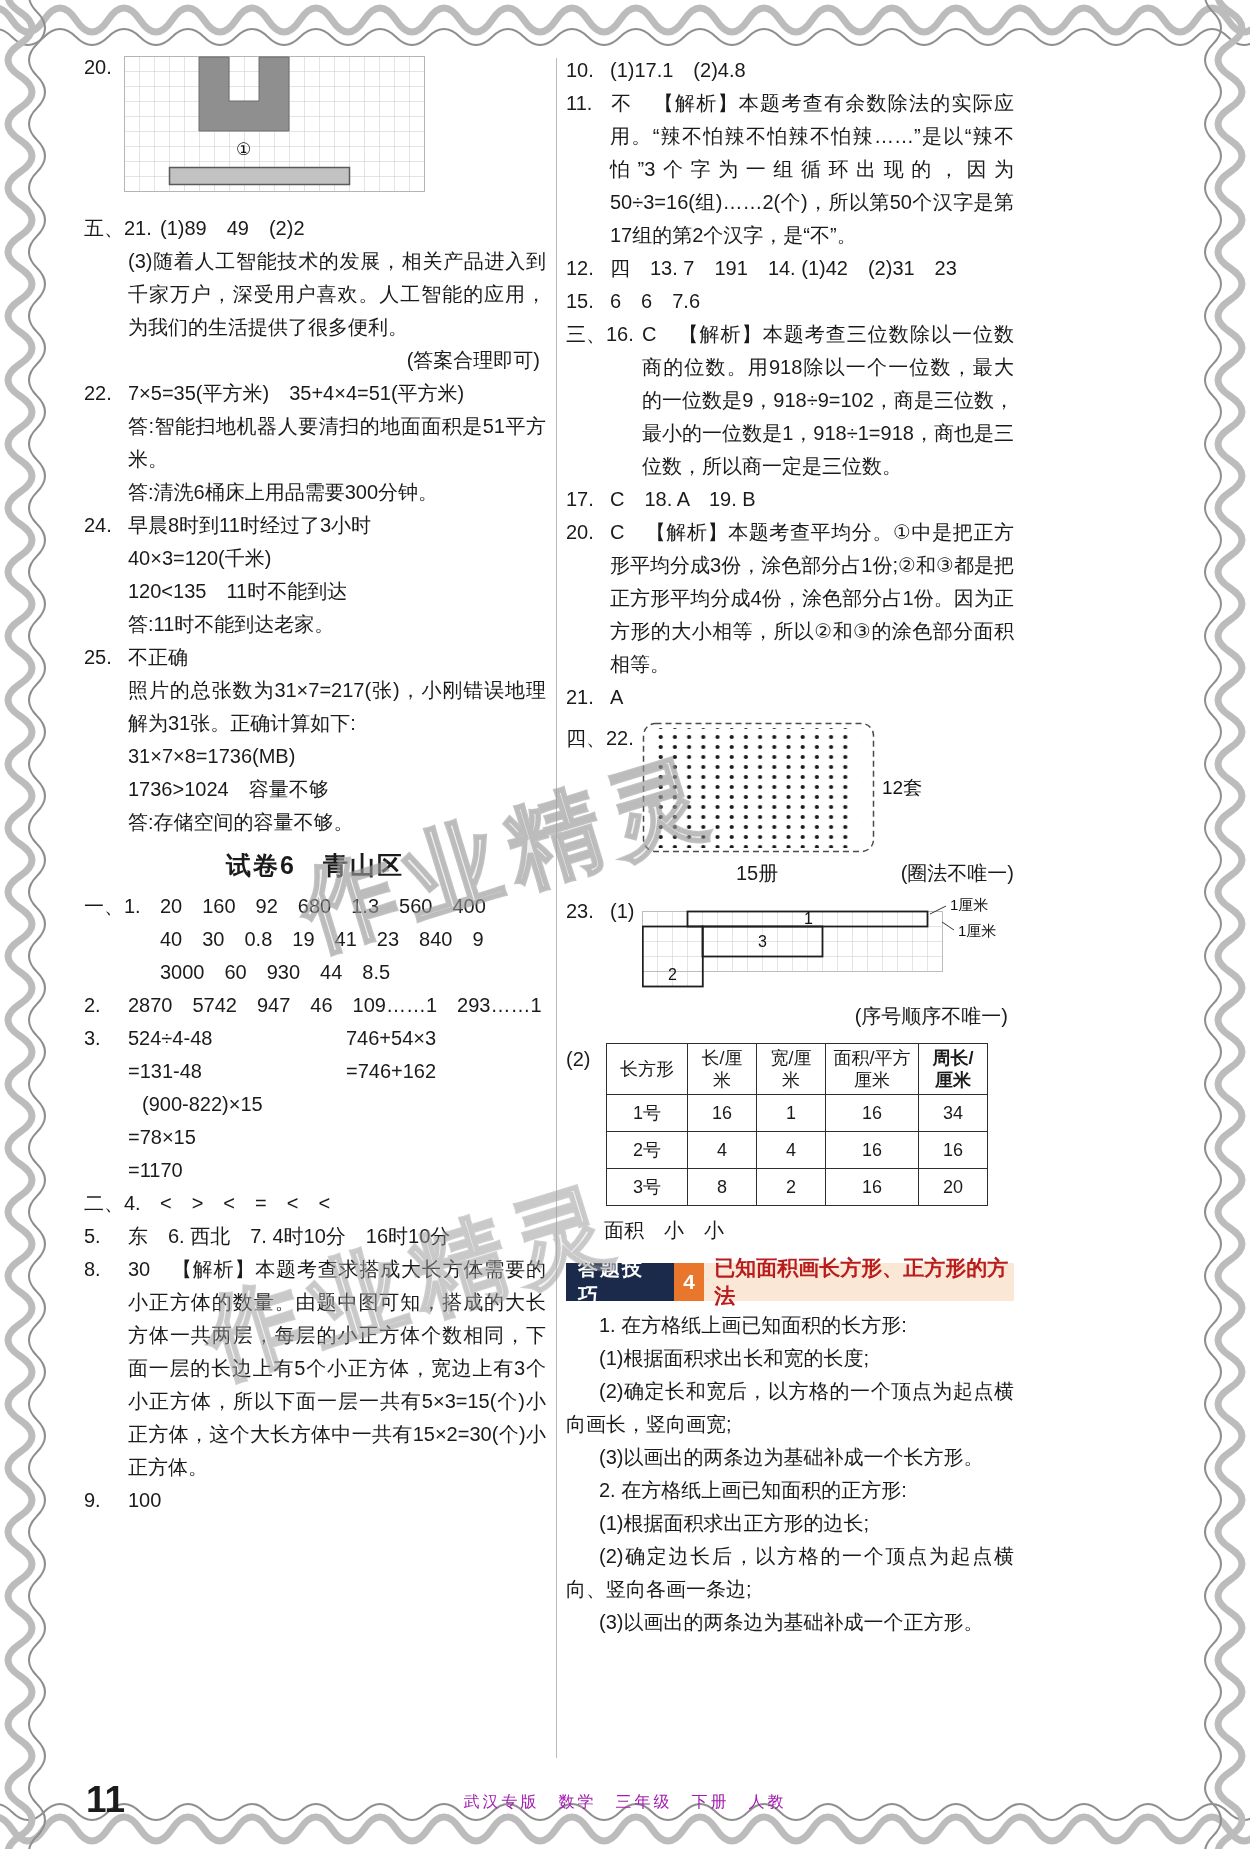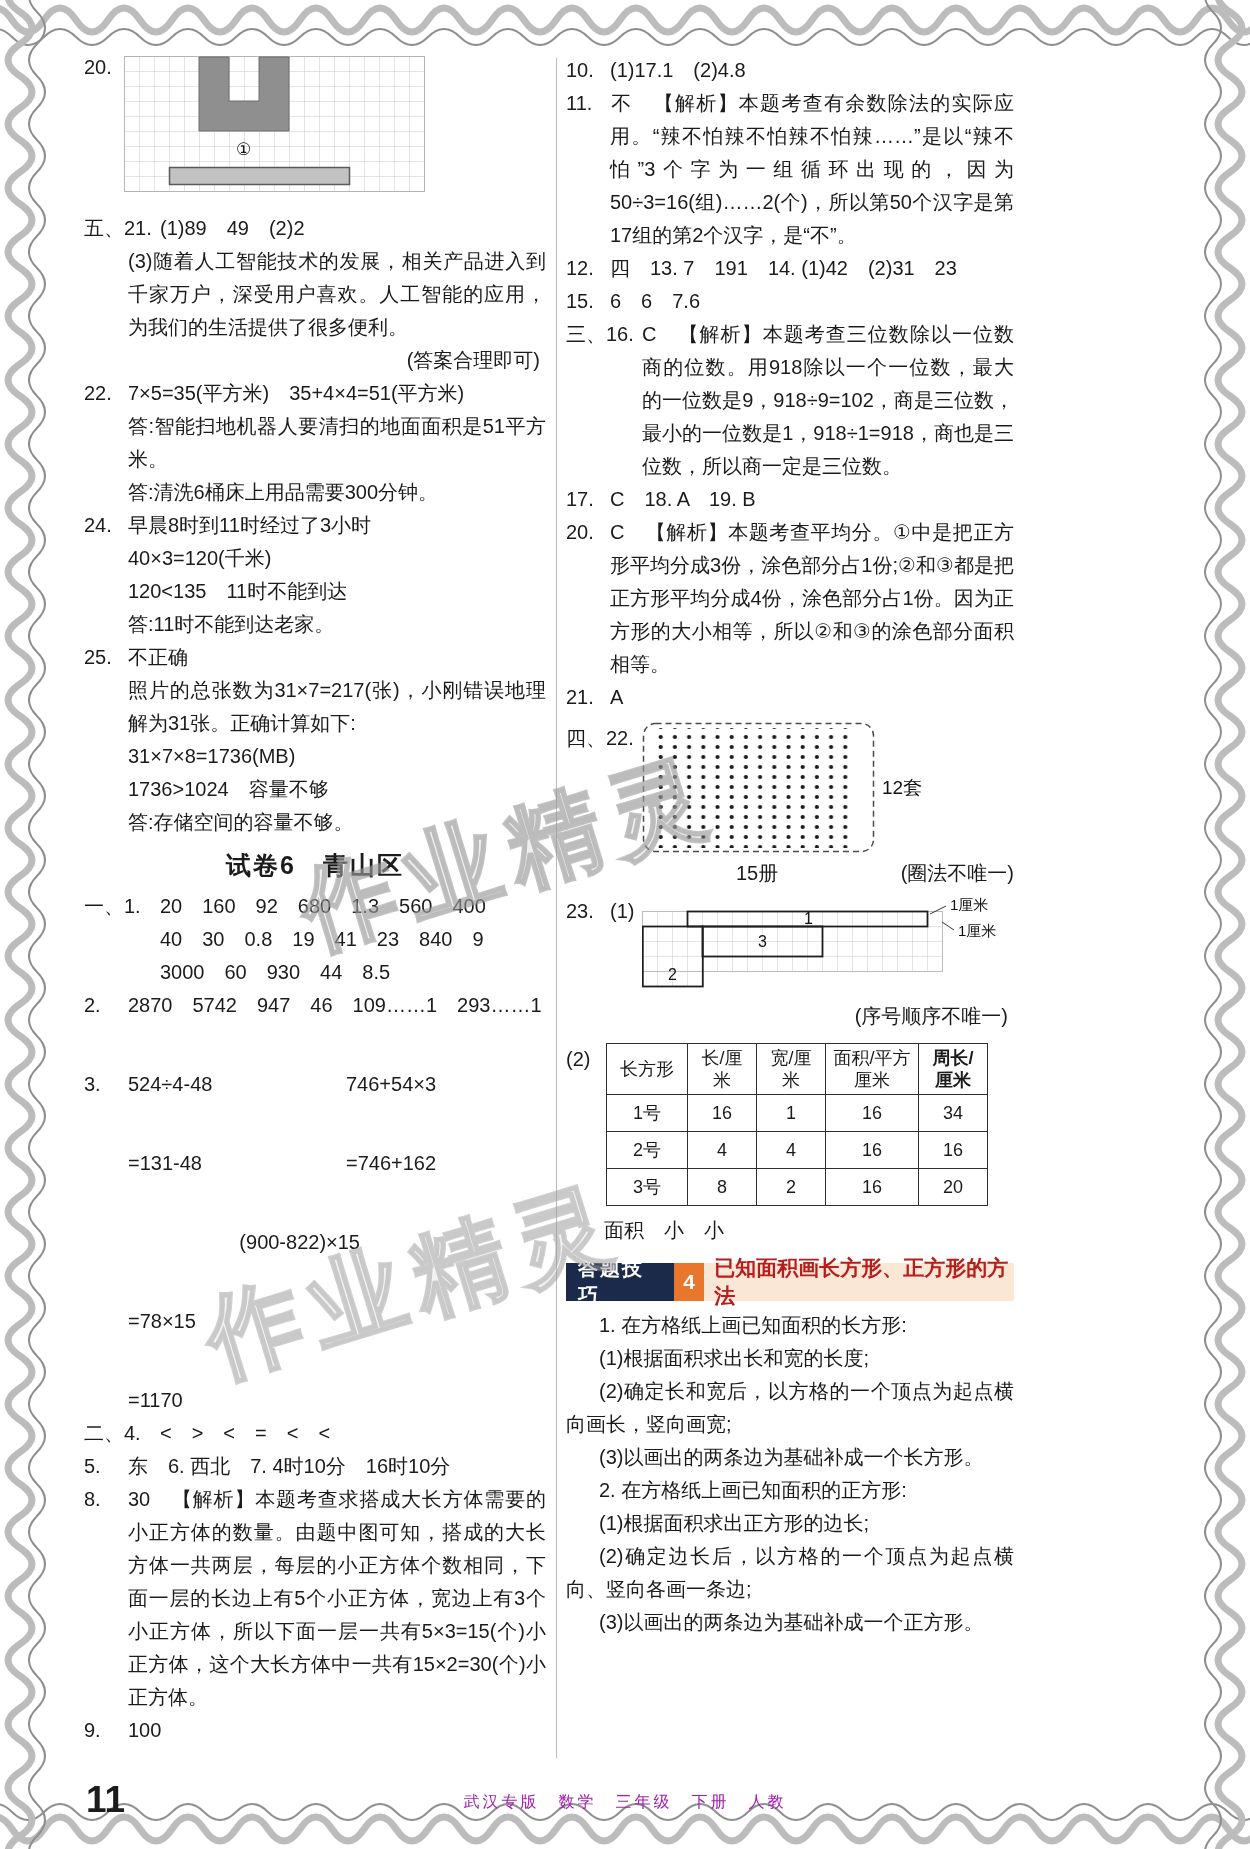--- a/index.html
+++ b/index.html
@@ -21,22 +21,22 @@
   .cont{padding-left:44px;}
   .cont-wide{padding-left:76px;}
   .right-align{text-align:right;padding-right:6px;}
   .section{font-size:25px;font-weight:bold;text-align:center;margin:10px 0 8px;letter-spacing:2px;}
   
   .q20row{display:flex;align-items:flex-start;margin:2px 0 10px;}
   .q20row .qnum{display:inline-block;width:40px;font-size:20px;}
   
   .mathrow{font-size:20px;line-height:33px;}
   .mnum{display:inline-block;width:44px;}
-  .ml{display:inline-block;width:218px;margin-top:46px;}
-  .ml.deep{padding-left:14px;text-align:right;}
+  .ml{display:inline-block;width:218px;}
+  .ml.deep{padding-left:14px;}
   
   .fig22{display:flex;align-items:flex-start;margin:8px 0 0;}
   .fig22 .qnum{display:inline-block;width:76px;font-size:20px;line-height:33px;}
   .f22cap{display:flex;font-size:20px;line-height:30px;margin:2px 0 0;}
   .f22cap .c1{margin-left:170px;}
   .f22cap .c2{margin-left:auto;}
   .fig23{display:flex;align-items:flex-start;margin-top:8px;}
   .fig23 .qnum{display:inline-block;width:44px;font-size:20px;line-height:30px;}
   .fig23 .sub{display:inline-block;width:32px;font-size:20px;line-height:30px;}
   

